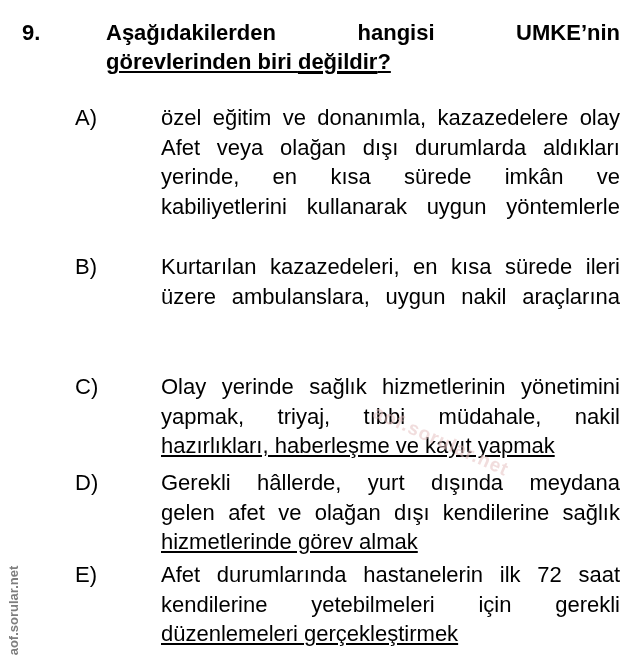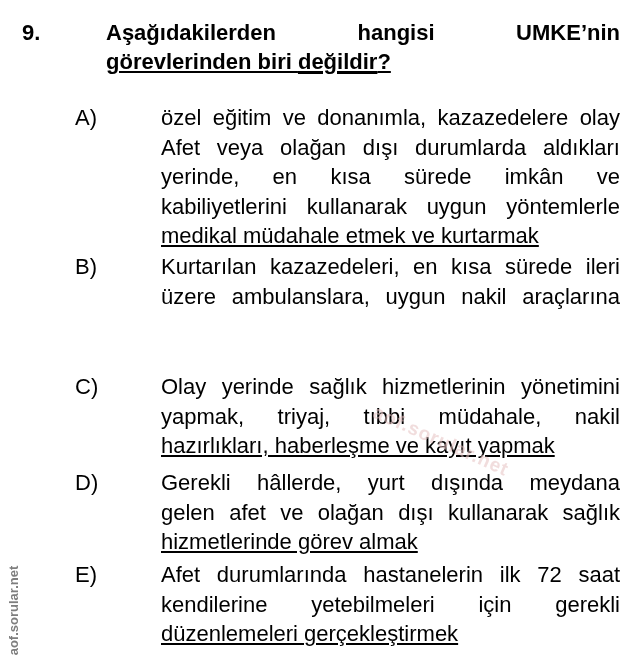--- a/index.html
+++ b/index.html
@@ -40,21 +40,20 @@
   </div>
 </div>
 
 <div class="option" style="top:103px">
   <span class="opt-letter">A)</span>
   <div class="opt-text">
     <span class="jline spread">özel eğitim ve donanımla, kazazedelere olay</span>
     <span class="jline spread">Afet veya olağan dışı durumlarda aldıkları</span>
     <span class="jline spread">yerinde, en kısa sürede imkân ve</span>
     <span class="jline spread">kabiliyetlerini kullanarak uygun yöntemlerle</span>
-    <span class="jline last">medikal müdahale etmek ve kurtarmak</span>
   </div>
 </div>
 
 <div class="option" style="top:252px">
   <span class="opt-letter">B)</span>
   <div class="opt-text">
     <span class="jline spread">Kurtarılan kazazedeleri, en kısa sürede ileri</span>
     <span class="jline spread">üzere ambulanslara, uygun nakil araçlarına</span>
   </div>
 </div>
@@ -65,21 +64,21 @@
     <span class="jline spread">Olay yerinde sağlık hizmetlerinin yönetimini</span>
     <span class="jline spread">yapmak, triyaj, tıbbi müdahale, nakil</span>
     <span class="jline last">hazırlıkları, haberleşme ve kayıt yapmak</span>
   </div>
 </div>
 
 <div class="option" style="top:468px">
   <span class="opt-letter">D)</span>
   <div class="opt-text">
     <span class="jline spread">Gerekli hâllerde, yurt dışında meydana</span>
-    <span class="jline spread">gelen afet ve olağan dışı kullanarak sağlık</span>
+    <span class="jline spread">gelen afet ve olağan dışı kendilerine sağlık</span>
     <span class="jline last">hizmetlerinde görev almak</span>
   </div>
 </div>
 
 <div class="option" style="top:560px">
   <span class="opt-letter">E)</span>
   <div class="opt-text">
     <span class="jline spread">Afet durumlarında hastanelerin ilk 72 saat</span>
     <span class="jline spread">kendilerine yetebilmeleri için gerekli</span>
     <span class="jline last">düzenlemeleri gerçekleştirmek</span>

